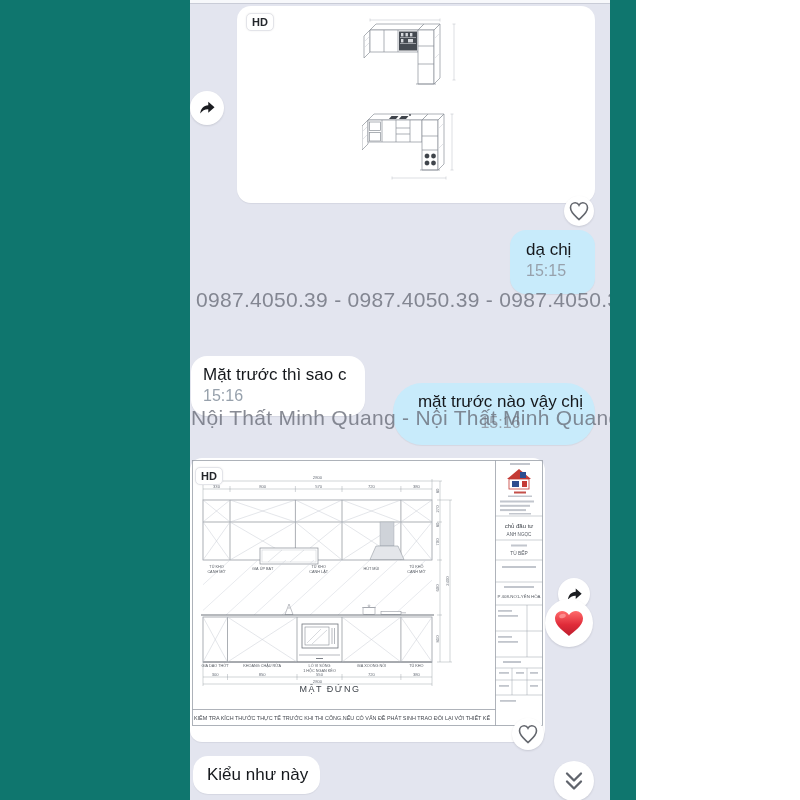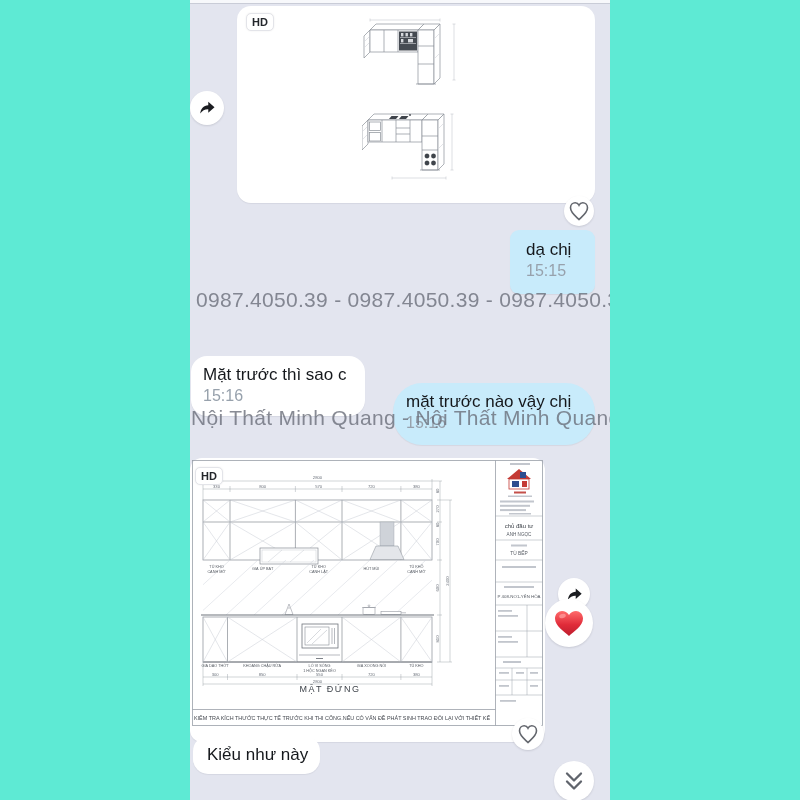--- a/index.html
+++ b/index.html
@@ -1,16 +1,16 @@
 <!DOCTYPE html>
 <html><head>
 <meta charset="utf-8">
 <style>
   html,body{margin:0;padding:0;background:#ffffff;}
-  .canvas{position:relative;width:800px;height:800px;background:#5eead4;overflow:hidden;
+  .canvas{position:relative;width:636px;height:800px;background:#0f766e;overflow:hidden;
           font-family:"Liberation Sans",sans-serif;}
   .chat-strip{position:absolute;left:190px;top:0;width:420px;height:800px;
               background:#e3e5ef;overflow:hidden;}
   .top-line{position:absolute;left:0;top:3px;width:100%;height:1px;background:#c9ccd7;}
   .top-cap{position:absolute;left:0;top:0;width:100%;height:3px;background:#f7f8fb;}
 
   .bubble{position:absolute;box-sizing:border-box;box-shadow:0 1px 1px rgba(40,45,60,.07);}
   .bubble.white{background:#ffffff;}
   .bubble.blue{background:#c8ebfb;}
   .msg-text{font-size:17px;line-height:22px;color:#15181c;white-space:nowrap;}
@@ -131,33 +131,33 @@
         <path d="M13.4,5.2 L20.2,11.2 L13.4,17.2 L13.4,13.4 C9.6,13.3 6.9,14.8 4.6,18.1 C5.1,12.6 8.1,9.3 13.4,8.9 Z" fill="#1b1d21"></path>
       </svg>
     </div>
 
     <div class="round-btn" style="left:374px;top:196px;width:30px;height:30px;">
       <svg width="30" height="30" viewBox="0 0 30 30">
         <path d="M15,23.5 C12.8,21.2 6.5,17 6.5,11.8 C6.5,8.6 8.9,6.8 11.2,6.8 C12.8,6.8 14.2,7.7 15,9.2 C15.8,7.7 17.2,6.8 18.8,6.8 C21.1,6.8 23.5,8.6 23.5,11.8 C23.5,17 17.2,21.2 15,23.5 Z" fill="none" stroke="#63666d" stroke-width="1.6"></path>
       </svg>
     </div>
 
-    <div class="bubble blue" style="left:320px;top:230px;width:85px;height:64px;border-radius:9px;padding:9px 0 0 16px;">
+    <div class="bubble blue" style="left:320px;top:230px;width:85px;height:64px;border-radius:16px;padding:9px 0 0 16px;">
       <div class="msg-text">dạ chị</div>
       <div class="msg-time">15:15</div>
     </div>
 
     <div class="watermark" style="left:6px;top:288px;">0987.4050.39 - 0987.4050.39 - 0987.4050.39 - 0</div>
 
     <div class="bubble white" style="left:1px;top:312px;width:174px;height:60px;border-radius:16px;padding:8px 0 0 12px;margin-top:44px;">
       <div class="msg-text">Mặt trước thì sao c</div>
       <div class="msg-time">15:16</div>
     </div>
 
-    <div class="bubble blue" style="left:203px;top:383px;width:202px;height:62px;border-radius:29px;padding:8px 0 0 13px;">
+    <div class="bubble blue" style="left:203px;top:383px;width:202px;height:62px;border-radius:29px;padding:8px 0 0 13px;text-align:center;">
       <div class="msg-text">mặt trước nào vậy chị</div>
       <div class="msg-time">15:16</div>
     </div>
 
     <div class="watermark" style="left:1px;top:406px;">Nội Thất Minh Quang - Nội Thất Minh Quang - N</div>
 
     <div class="img-bubble" style="left:0;top:458px;width:355px;height:284px;border-radius:12px;">
       <svg class="sheet-svg" width="355" height="284" viewBox="0 0 355 284">
         <defs>
           <clipPath id="bs">
@@ -411,21 +411,21 @@
         <ellipse cx="10.5" cy="9" rx="3.4" ry="2.1" fill="#ff9d9d" opacity="0.75" transform="rotate(-18 10.5 9)"></ellipse>
       </svg>
     </div>
 
     <div class="round-btn" style="left:322px;top:718px;width:32px;height:32px;">
       <svg width="30" height="30" viewBox="0 0 30 30">
         <path d="M15,23.5 C12.8,21.2 6.5,17 6.5,11.8 C6.5,8.6 8.9,6.8 11.2,6.8 C12.8,6.8 14.2,7.7 15,9.2 C15.8,7.7 17.2,6.8 18.8,6.8 C21.1,6.8 23.5,8.6 23.5,11.8 C23.5,17 17.2,21.2 15,23.5 Z" fill="none" stroke="#63666d" stroke-width="1.6"></path>
       </svg>
     </div>
 
-    <div class="bubble white" style="left:3px;top:736px;width:127px;height:38px;border-radius:15px;padding:8px 0 0 14px;">
+    <div class="bubble white" style="left:3px;top:756px;width:127px;height:38px;border-radius:15px;padding:8px 0 0 14px;">
       <div class="msg-text">Kiểu như này</div>
     </div>
 
     <div class="round-btn" style="left:364px;top:761px;width:40px;height:40px;">
       <svg width="40" height="40" viewBox="0 0 40 40">
         <polyline points="13,12.5 20,19.5 27,12.5" fill="none" stroke="#60646c" stroke-width="2.3" stroke-linecap="round" stroke-linejoin="round"></polyline>
         <polyline points="13,20.5 20,27.5 27,20.5" fill="none" stroke="#60646c" stroke-width="2.3" stroke-linecap="round" stroke-linejoin="round"></polyline>
       </svg>
     </div>
 

